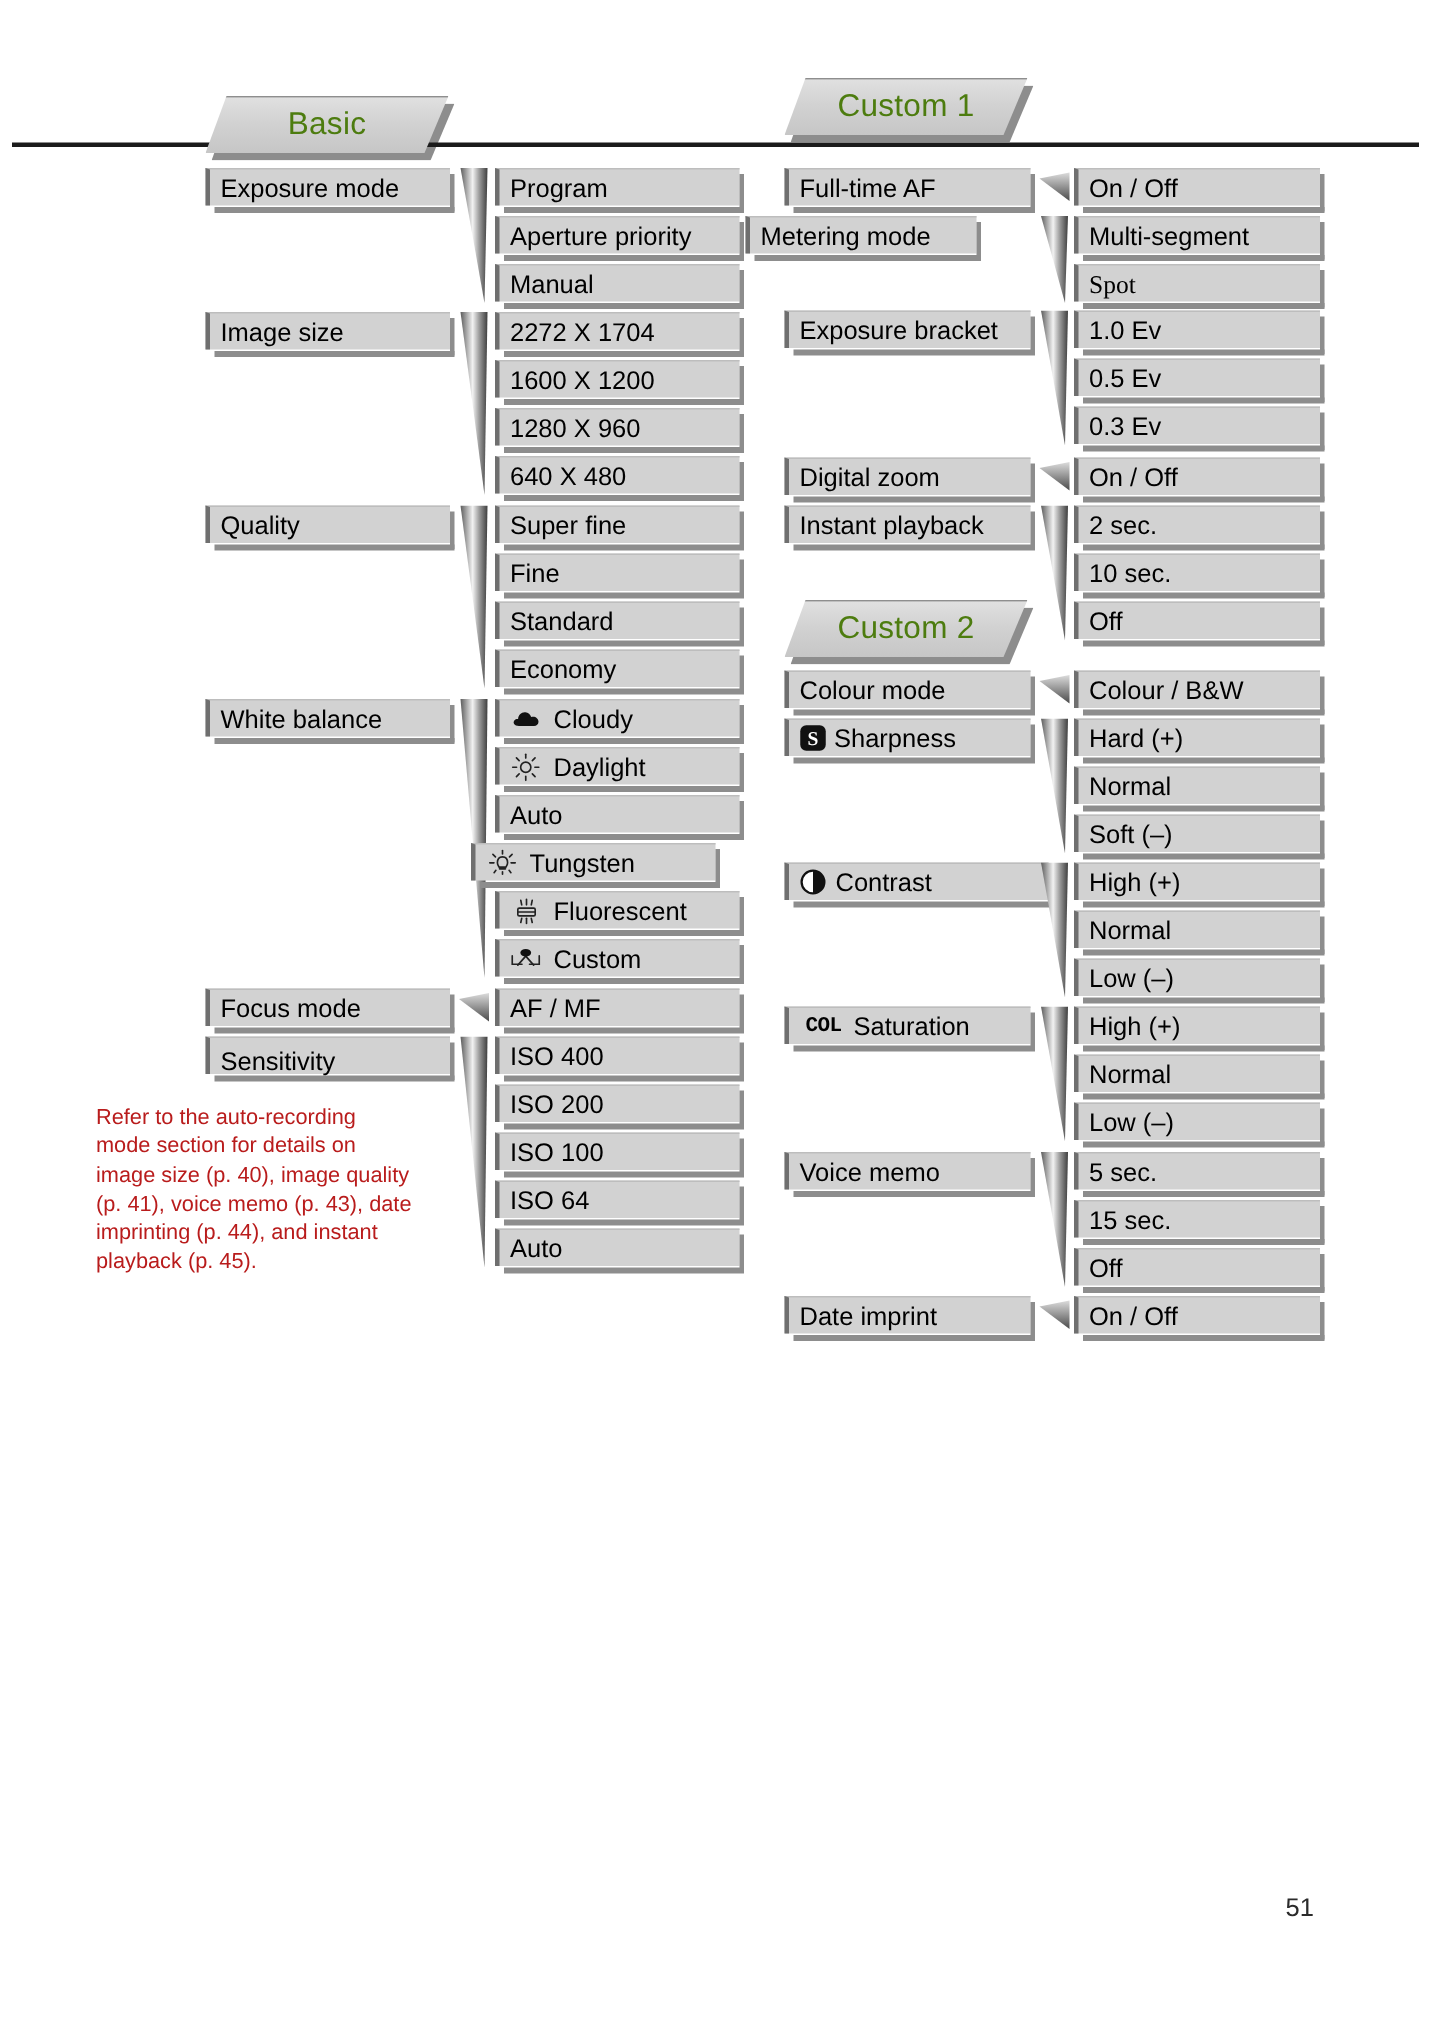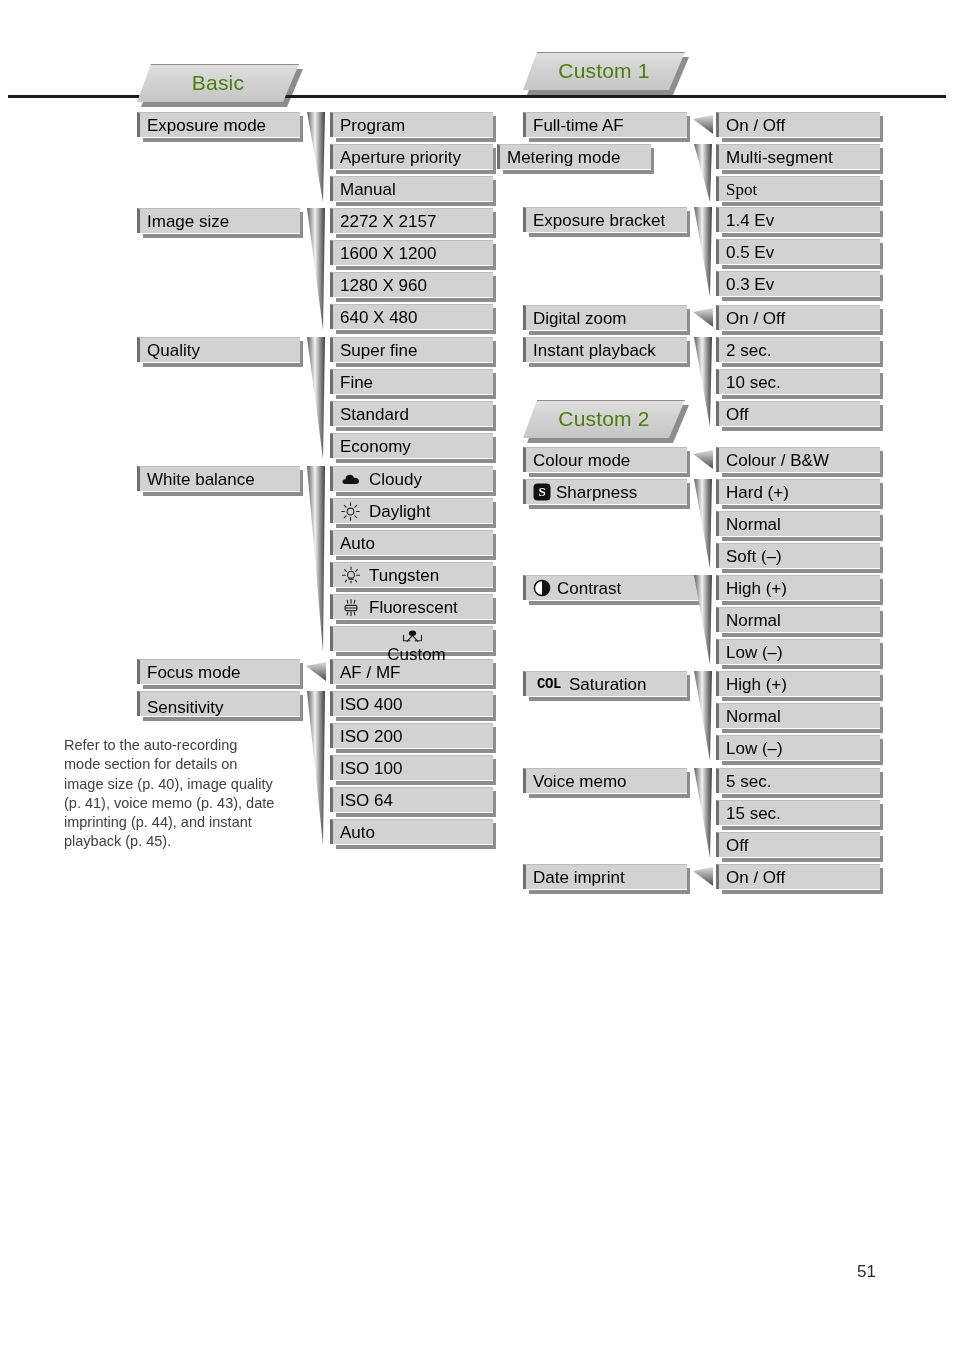--- a/index.html
+++ b/index.html
@@ -104,21 +104,21 @@
 
   
   .wedge { position: absolute; }
   .wedge svg { display: block; }
 
   
   .footnote {
     position: absolute;
     font-size: 14.5px;
     line-height: 1.33;
-    color: #404040;
+    color: #b91c1c;
     white-space: pre-line;
   }
 
   
   .pageno {
     position: absolute;
     right: 78px;
     top: 1262px;
     font-size: 17px;
     color: #2b2b2b;
@@ -264,21 +264,21 @@
     <span class="bx-shadow-r"></span>
     <span class="lbl">Aperture priority</span>
   </div>
   <div class="box" style="left:330px; top:176px; width:163px;">
     <span class="bx-shadow-r"></span>
     <span class="lbl">Manual</span>
   </div>
 
   <div class="box" style="left:330px; top:208px; width:163px;">
     <span class="bx-shadow-r"></span>
-    <span class="lbl">2272 X 2157</span>
+    <span class="lbl">2272 X 1704</span>
   </div>
   <div class="box" style="left:330px; top:240px; width:163px;">
     <span class="bx-shadow-r"></span>
     <span class="lbl">1600 X 1200</span>
   </div>
   <div class="box" style="left:330px; top:272px; width:163px;">
     <span class="bx-shadow-r"></span>
     <span class="lbl">1280 X 960</span>
   </div>
   <div class="box" style="left:330px; top:304px; width:163px;">
@@ -328,21 +328,21 @@
           <line x1="5.1" y1="13.9" x2="3.3" y2="15.7"></line>
         </g>
       </svg>
     </span>
     <span class="lbl">Daylight</span>
   </div>
   <div class="box" style="left:330px; top:530px; width:163px;">
     <span class="bx-shadow-r"></span>
     <span class="lbl">Auto</span>
   </div>
-  <div class="box" style="left:330px; top:562px; width:163px;">
+  <div class="box" style="left:314px; top:562px; width:163px;">
     <span class="bx-shadow-r"></span>
     <span class="ico">
       <svg width="20" height="19" viewBox="0 0 20 19">
         <g stroke="#222" stroke-width="1.1" stroke-linecap="round" fill="none">
           <path d="M6.6 9.2 C6.6 6.6 8.1 5.2 10 5.2 C11.9 5.2 13.4 6.6 13.4 9.2 C13.4 10.6 12.6 11.4 12.2 12.1 L7.8 12.1 C7.4 11.4 6.6 10.6 6.6 9.2 Z"></path>
           <line x1="8" y1="13.2" x2="12" y2="13.2"></line>
           <line x1="1.5" y1="9.2" x2="4.3" y2="9.2"></line>
           <line x1="15.7" y1="9.2" x2="18.5" y2="9.2"></line>
           <line x1="10" y1="1" x2="10" y2="3.3"></line>
           <line x1="3.6" y1="3.6" x2="5.3" y2="5.3"></line>
@@ -366,21 +366,21 @@
           <line x1="10" y1="1.6" x2="10" y2="5.2"></line>
           <line x1="13.8" y1="2.2" x2="13.2" y2="5.2"></line>
           <line x1="6.2" y1="17" x2="6.8" y2="14.2"></line>
           <line x1="10" y1="17.6" x2="10" y2="14.2"></line>
           <line x1="13.8" y1="17" x2="13.2" y2="14.2"></line>
         </g>
       </svg>
     </span>
     <span class="lbl">Fluorescent</span>
   </div>
-  <div class="box" style="left:330px; top:626px; width:163px;flex-direction:column;">
+  <div class="box" style="left:330px; top:626px; width:163px;">
     <span class="bx-shadow-r"></span>
     <span class="ico">
       <svg width="21" height="16" viewBox="0 0 21 16">
         <g stroke="#222" stroke-width="1.1" fill="none" stroke-linecap="round">
           <path d="M1.5 6.2 L1.5 11.8 L8 11.8"></path>
           <path d="M19.5 6.2 L19.5 11.8 L13 11.8"></path>
           <line x1="5.2" y1="12.4" x2="10.5" y2="6.4"></line>
           <line x1="15.8" y1="12.4" x2="10.5" y2="6.4"></line>
         </g>
         <ellipse cx="10.5" cy="4.2" rx="3.6" ry="2.6" fill="#111"></ellipse>
@@ -625,21 +625,21 @@
   <div class="box" style="left:716px; top:144px; width:164px;">
     <span class="bx-shadow-r"></span>
     <span class="lbl">Multi-segment</span>
   </div>
   <div class="box" style="left:716px; top:176px; width:164px;font-family:Liberation Serif, serif;">
     <span class="bx-shadow-r"></span>
     <span class="lbl">Spot</span>
   </div>
   <div class="box" style="left:716px; top:207px; width:164px;">
     <span class="bx-shadow-r"></span>
-    <span class="lbl">1.4 Ev</span>
+    <span class="lbl">1.0 Ev</span>
   </div>
   <div class="box" style="left:716px; top:239px; width:164px;">
     <span class="bx-shadow-r"></span>
     <span class="lbl">0.5 Ev</span>
   </div>
   <div class="box" style="left:716px; top:271px; width:164px;">
     <span class="bx-shadow-r"></span>
     <span class="lbl">0.3 Ev</span>
   </div>
   <div class="box" style="left:716px; top:305px; width:164px;">

